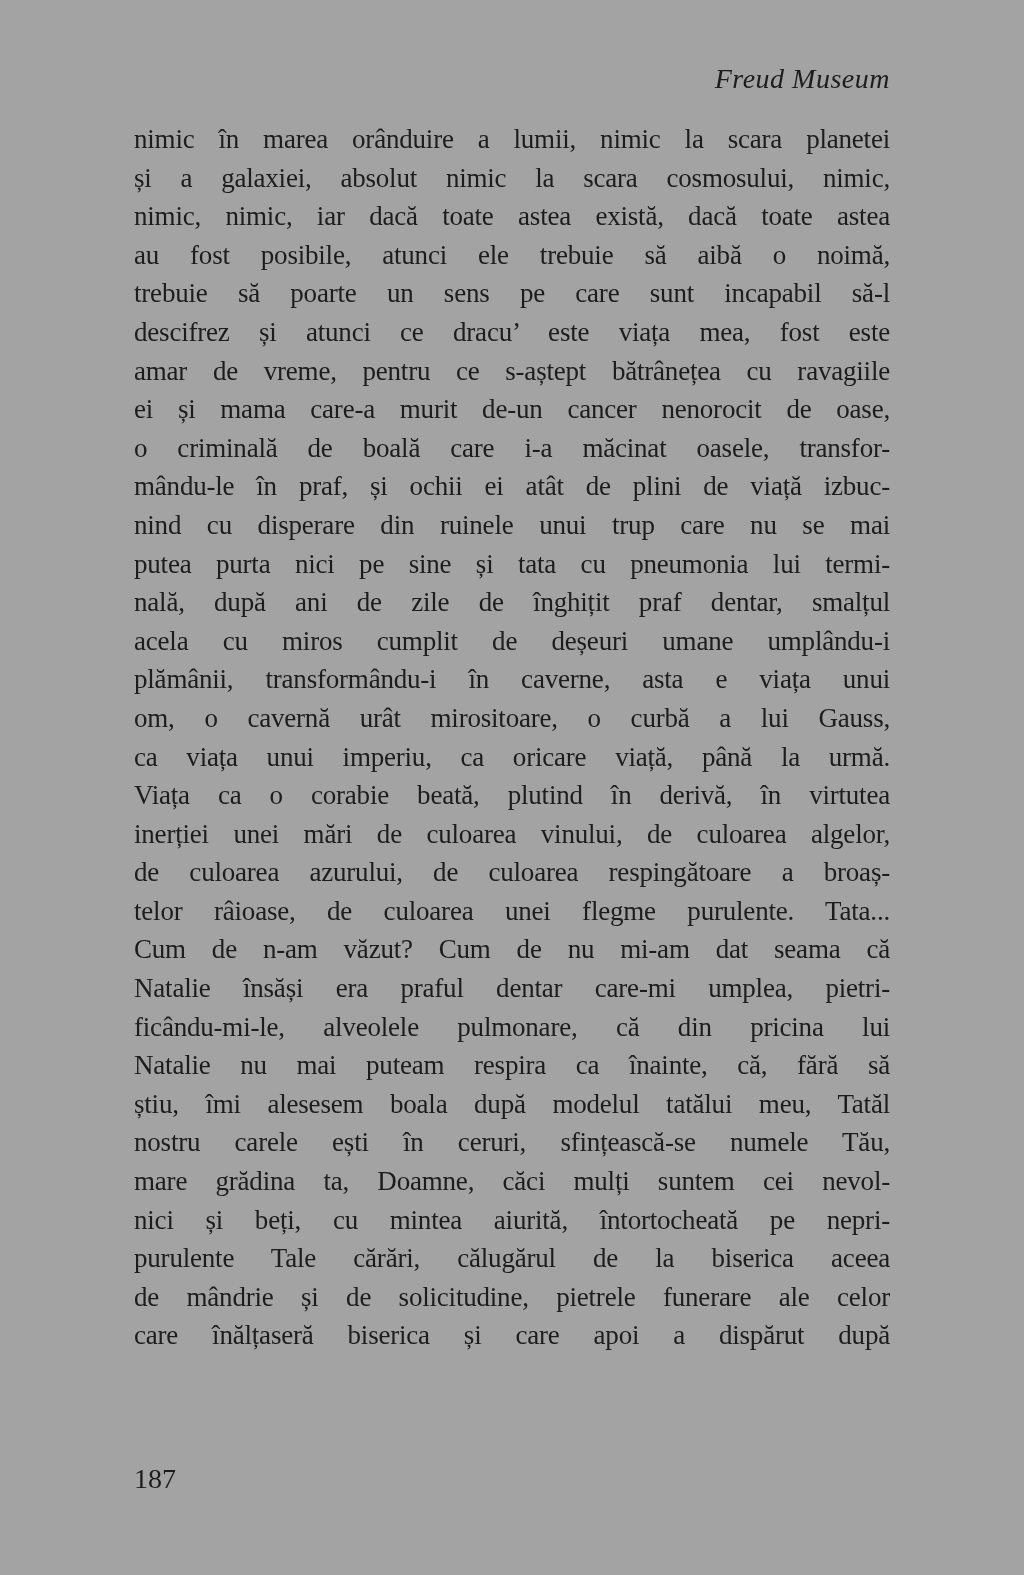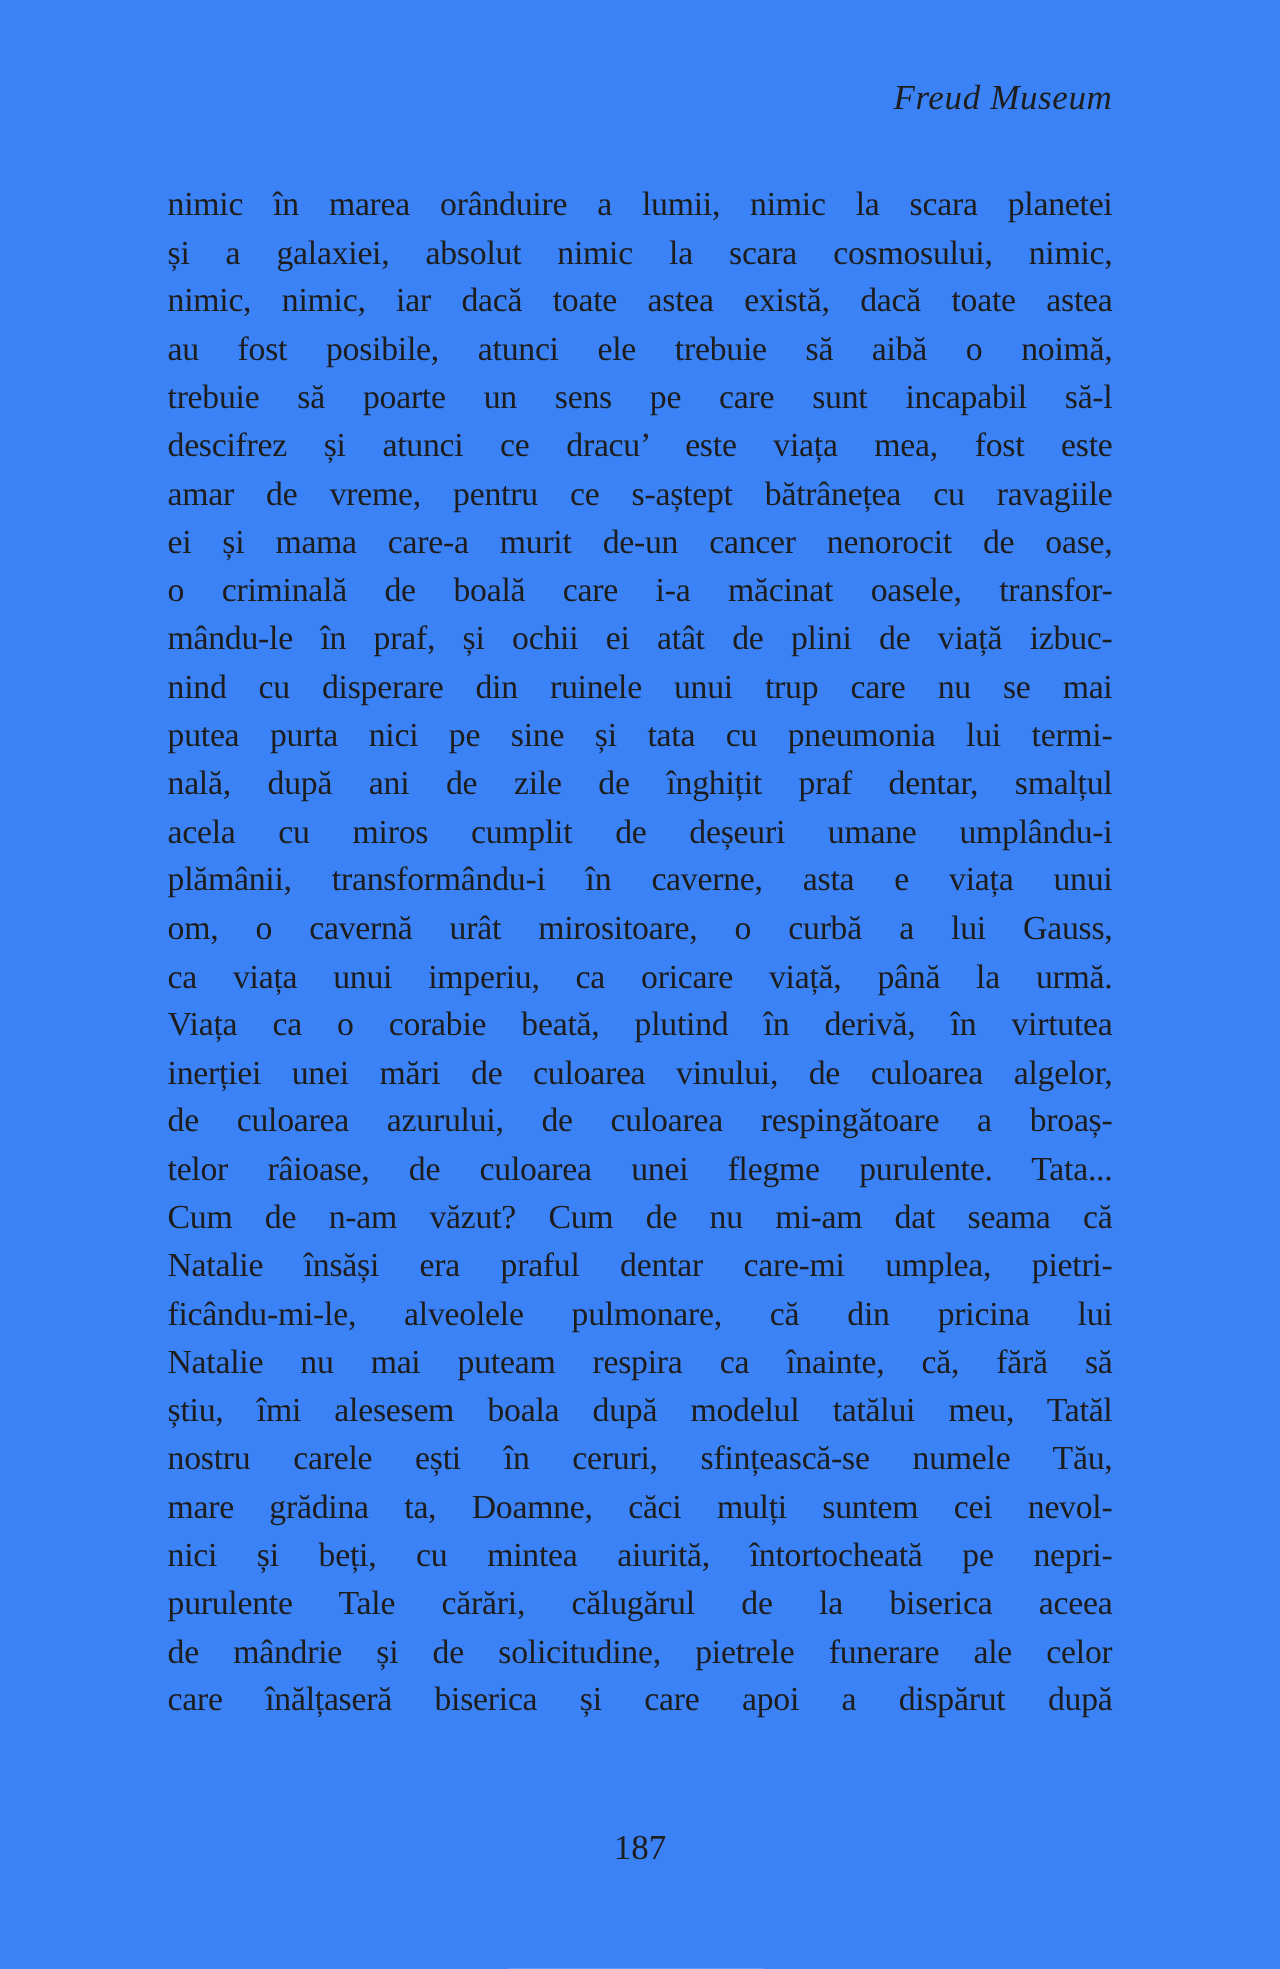--- a/index.html
+++ b/index.html
@@ -8,35 +8,35 @@
     height: 1575px;
     background: #ffffff;
     position: relative;
     font-family: "Liberation Serif", "DejaVu Serif", serif;
     color: #1d1d1d;
     overflow: hidden;
   }
   .page {
     position: absolute;
     inset: 0;
-    background: #3b82f6;
+    background: #a3a3a3;
   }
   .running-header {
     position: absolute;
     top: 63px;
     left: 134px;
     width: 756px;
     text-align: right;
     font-style: italic;
     font-size: 28px;
     letter-spacing: 0.5px;
   }
   .body-text {
     position: absolute;
-    top: 144px;
+    top: 120px;
     left: 134px;
     width: 756px;
     font-size: 27px;
     line-height: 38.6px;
     letter-spacing: -0.2px;
   }
   
   .line {
     text-align: justify;
     height: 38.6px;
@@ -45,21 +45,21 @@
   .line::after {
     content: "";
     display: inline-block;
     width: 100%;
   }
   .page-footer {
     position: absolute;
     top: 1463px;
     left: 134px;
     width: 756px;
-    text-align: center;
+    text-align: left;
     font-size: 28px;
   }
 </style>
 </head>
 <body>
 
 <div class="page">
 
   <div class="running-header">
     <span>Freud Museum</span>

